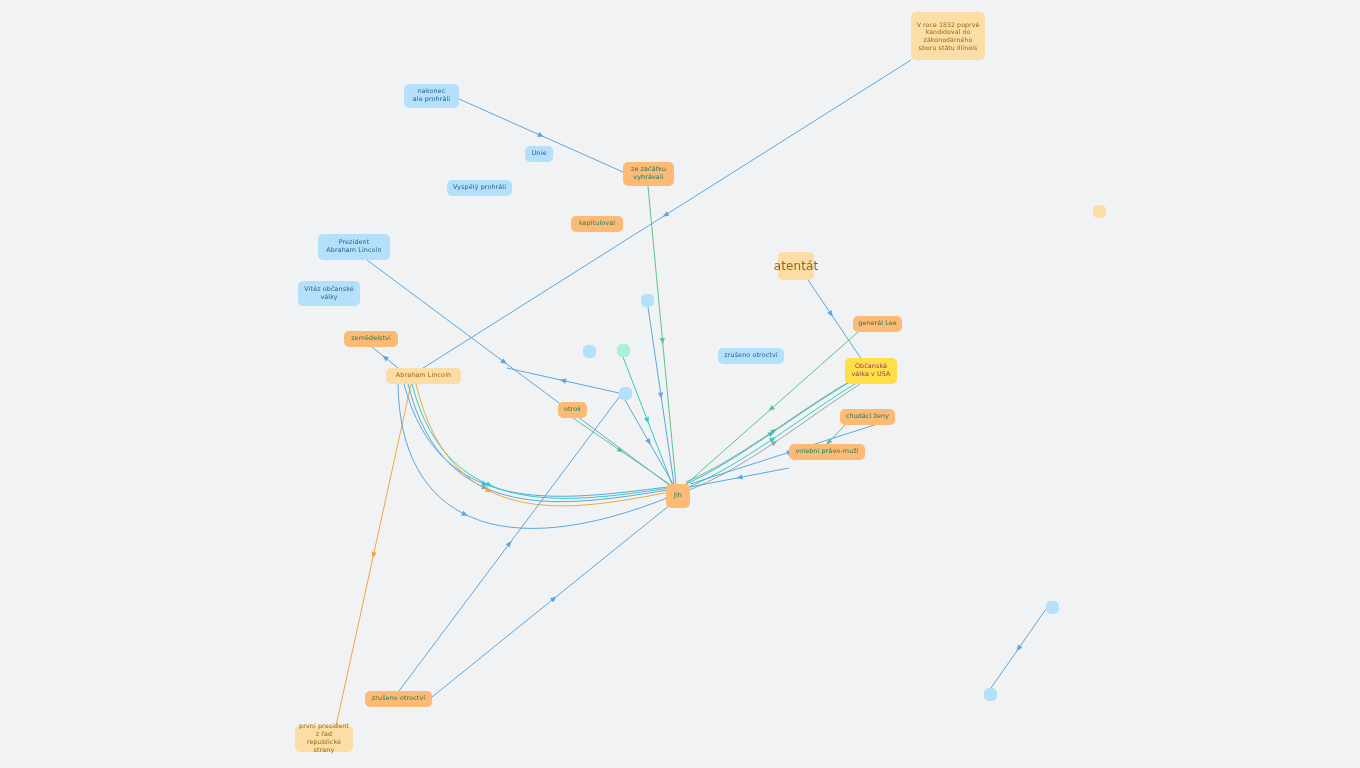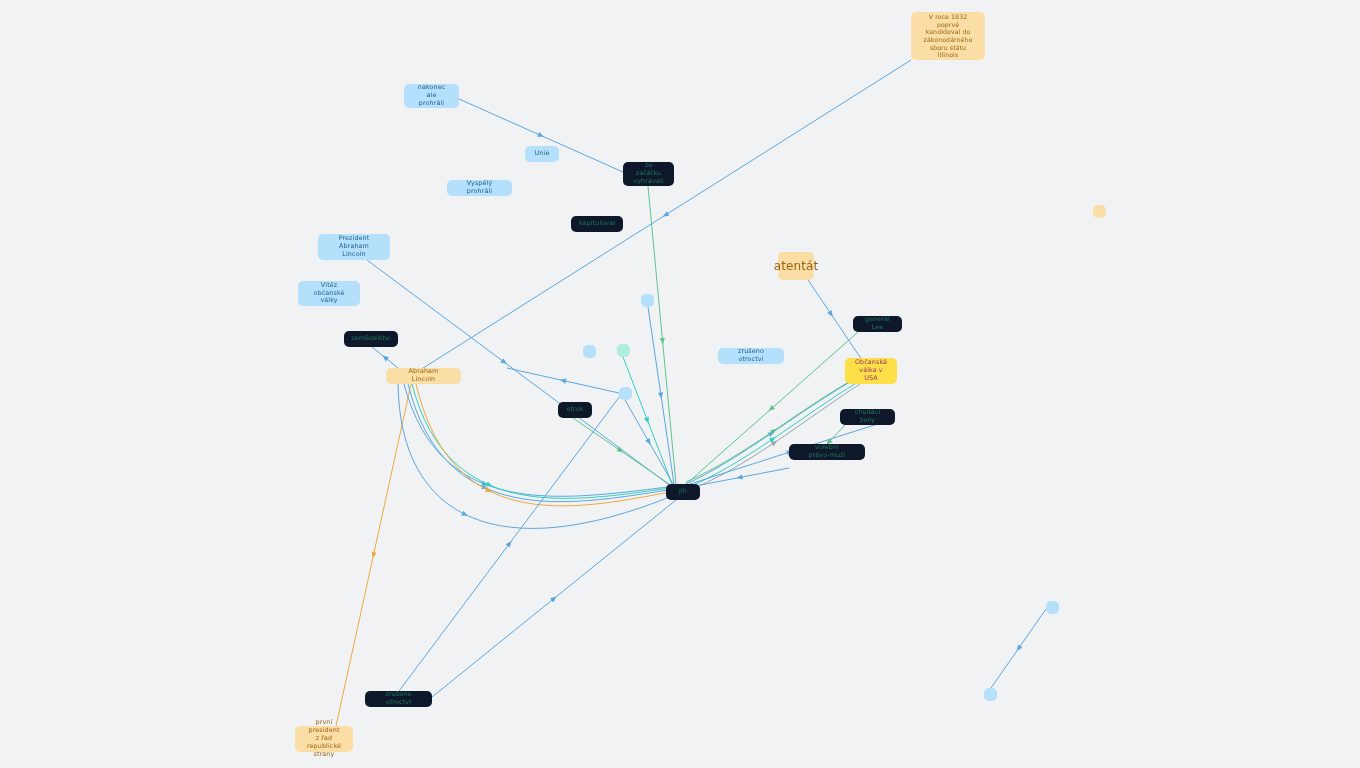--- a/index.html
+++ b/index.html
@@ -30,25 +30,25 @@
   .node {
     position: absolute;
     box-sizing: border-box;
     border-radius: 5px;
     text-align: center;
     line-height: 1.22;
     white-space: pre-line;
     display: flex;
     align-items: center;
     justify-content: center;
-    padding: 3px 17px;
+    padding: 3px 4px;
     letter-spacing: 0.1px;
   }
   .node.blue   { background: #b5e0fb; color: #1f5f8b; }
-  .node.green  { background: #0f172a; color: #1c7a5e; }
+  .node.green  { background: #fdba74; color: #1c7a5e; }
   .node.orange { background: #fbdda6; color: #9a6512; }
   .node.pink   { background: #fde047; color: #99356b; }
   .node.empty  { padding: 0; }
   .node.blue.empty   { background: #b5e0fb; }
   .node.green.empty  { background: #aeeedd; }
   .node.orange.empty { background: #fbdda6; }
 </style>
 </head>
 <body>
 
@@ -146,21 +146,21 @@
 války</div>
     <div class="node green" style="left: 853px; top: 316px; width: 49px; height: 16px; font-size: 6.4px;">generál Lee</div>
     <div class="node green" style="left: 344px; top: 331px; width: 54px; height: 16px; font-size: 6.4px;">zemědelství</div>
     <div class="node blue" style="left: 718px; top: 348px; width: 66px; height: 16px; font-size: 6.4px;">zrušeno otroctví</div>
     <div class="node pink" style="left: 845px; top: 358px; width: 52px; height: 26px; font-size: 6.4px;">Občanská
 válka v USA</div>
     <div class="node orange" style="left: 386px; top: 368px; width: 75px; height: 16px; font-size: 6.4px;">Abraham Lincoln</div>
     <div class="node green" style="left: 558px; top: 402px; width: 29px; height: 16px; font-size: 6.4px;">otrok</div>
     <div class="node green" style="left: 840px; top: 409px; width: 55px; height: 16px; font-size: 6.4px;">chudácí ženy</div>
     <div class="node green" style="left: 789px; top: 444px; width: 76px; height: 16px; font-size: 6.4px;">volební právo-muži</div>
-    <div class="node green" style="left: 666px; top: 484px; width: 24px; height: 16px; font-size: 6.4px;">Jih</div>
+    <div class="node green" style="left: 666px; top: 484px; width: 24px; height: 24px; font-size: 6.4px;">Jih</div>
     <div class="node green" style="left: 365px; top: 691px; width: 67px; height: 16px; font-size: 6.4px;">zrušeno otroctví</div>
     <div class="node orange" style="left: 295px; top: 726px; width: 58px; height: 26px; font-size: 6.4px;">první president z řad
 republické strany</div>
     <div class="node blue empty" style="left: 641px; top: 294px; width: 13px; height: 13px; font-size: 6px;"></div>
     <div class="node blue empty" style="left: 583px; top: 345px; width: 13px; height: 13px; font-size: 6px;"></div>
     <div class="node green empty" style="left: 617px; top: 344px; width: 13px; height: 13px; font-size: 6px;"></div>
     <div class="node blue empty" style="left: 619px; top: 387px; width: 13px; height: 13px; font-size: 6px;"></div>
     <div class="node orange empty" style="left: 1093px; top: 205px; width: 13px; height: 13px; font-size: 6px;"></div>
     <div class="node blue empty" style="left: 1046px; top: 601px; width: 13px; height: 13px; font-size: 6px;"></div>
     <div class="node blue empty" style="left: 984px; top: 688px; width: 13px; height: 13px; font-size: 6px;"></div>

